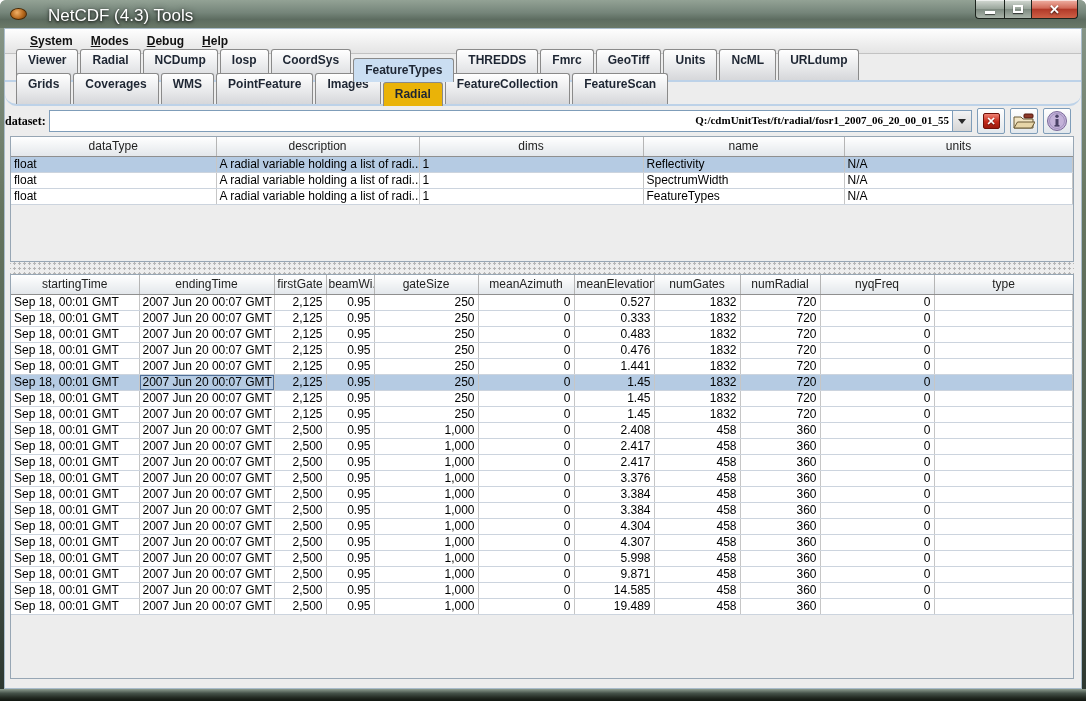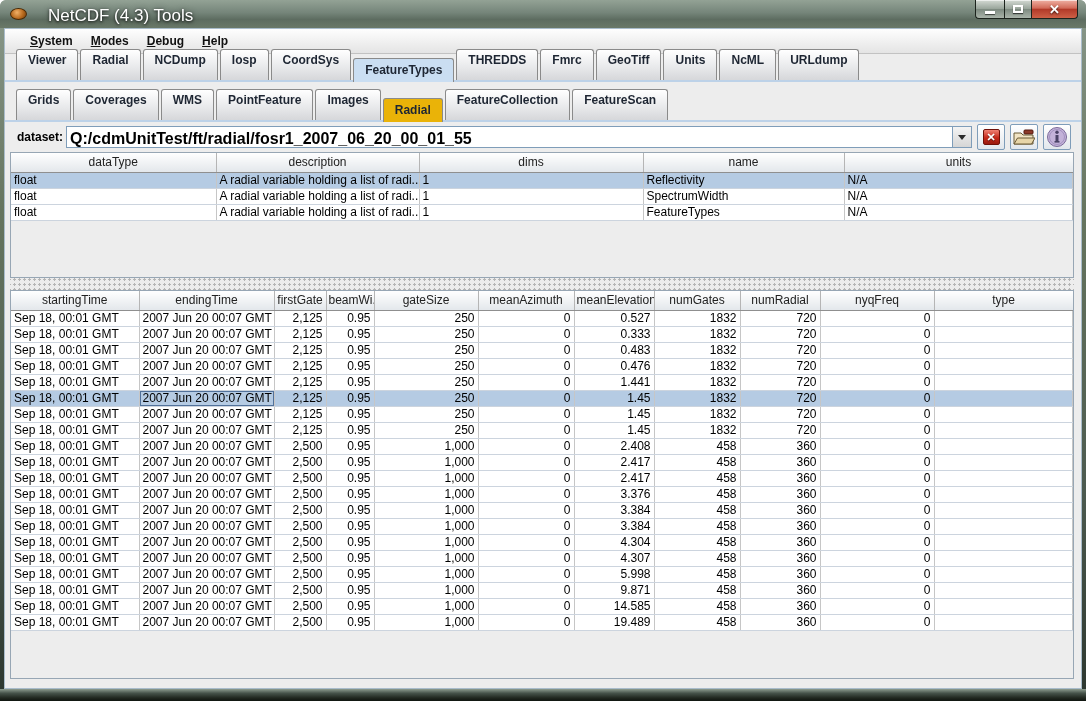--- a/index.html
+++ b/index.html
@@ -30,33 +30,33 @@
   .glyph-close { color:#fff; font-size:13px; font-weight:bold; text-shadow:0 1px 2px rgba(0,0,0,.7); line-height:17px; }
   
   .client { position:absolute; left:4px; top:28px; width:1078px; height:661px;
     background:#ededed; border:1px solid #a9bccb; display:flex; flex-direction:column; }
   .menubar { height:25px; background:linear-gradient(180deg,#fefefe,#e4e4e4);
     border-bottom:1px solid #c2c2c2; padding-left:16px; display:flex; align-items:center; }
   .menu-item { display:inline-block; padding:3px 9px; font-size:12px; font-weight:bold; color:#111; }
   .menu-item u { text-decoration:underline; }
   .tabstrip { display:flex; align-items:flex-end; padding:2px 0 0 9px; border-bottom:2px solid #bdd2e8; }
   .tabstrip.row1 { height:28px; }
-  .tabstrip.row2 { height:40px; }
+  .tabstrip.row2 { height:24px;border-radius:12px; }
   .tab { display:inline-block; margin-left:2px; padding:3px 11px 13px; font-size:12px; font-weight:bold;
     color:#1e2633; border:1px solid #8a8a8a; border-bottom:none; border-radius:3px 3px 0 0;
     background:linear-gradient(180deg,#ffffff 0%,#e9eaec 55%,#d6d7da 100%);
     white-space:nowrap; position:relative;text-align:center; }
   .tab.sel { background:#cadef2; padding-top:4px; margin-bottom:-2px; padding-bottom:5px; z-index:2; }
   .tabstrip.row2 .tab.sel { background:#eab308; }
   
-  .dataset-bar { height:30px; display:flex; align-items:center; padding:0 10px 0 12px; background:#ededed; }
+  .dataset-bar { height:30px; display:flex; align-items:center; padding:0 10px 0 0; background:#ededed;font-family:Liberation Serif, serif; }
   .dataset-label { font-size:12px; font-weight:bold; color:#000; margin-right:3px; }
   .combo { flex:1; display:flex; height:22px; border:1px solid #7f9db9; background:#fff; }
-  .combo-text { flex:1; font-size:16px; font-weight:bold; color:#000; padding:3px 3px 0;
-    white-space:nowrap; overflow:hidden; }
+  .combo-text { flex:1; font-size:11px; font-weight:bold; color:#000; padding:3px 3px 0;
+    white-space:nowrap; overflow:hidden;text-align:right; }
   .combo-arrow { width:19px; border-left:1px solid #7f9db9;
     background:linear-gradient(180deg,#f4f4f4,#d6d6d6); display:flex; align-items:center; justify-content:center; }
   .chevron-down { width:0; height:0; border:4px solid transparent; border-top:5px solid #2a2a2a; margin-top:5px; }
   .tool-btn { width:28px; height:26px; margin-left:5px; border:1px solid #7f9db9; border-radius:2px;
     background:linear-gradient(180deg,#ffffff,#e2e7ec); display:flex; align-items:center; justify-content:center; }
   .tool-btn:first-of-type { margin-left:8px; }
   .redx { width:17px; height:16px; border:1px solid #6f1008; border-radius:2px; color:#fff;
     background:linear-gradient(180deg,#ef8173,#c5291a 55%,#9a1a0e); font-size:11px; font-weight:bold;
     line-height:14px; text-align:center; text-shadow:0 1px 1px rgba(0,0,0,.5); }
   

